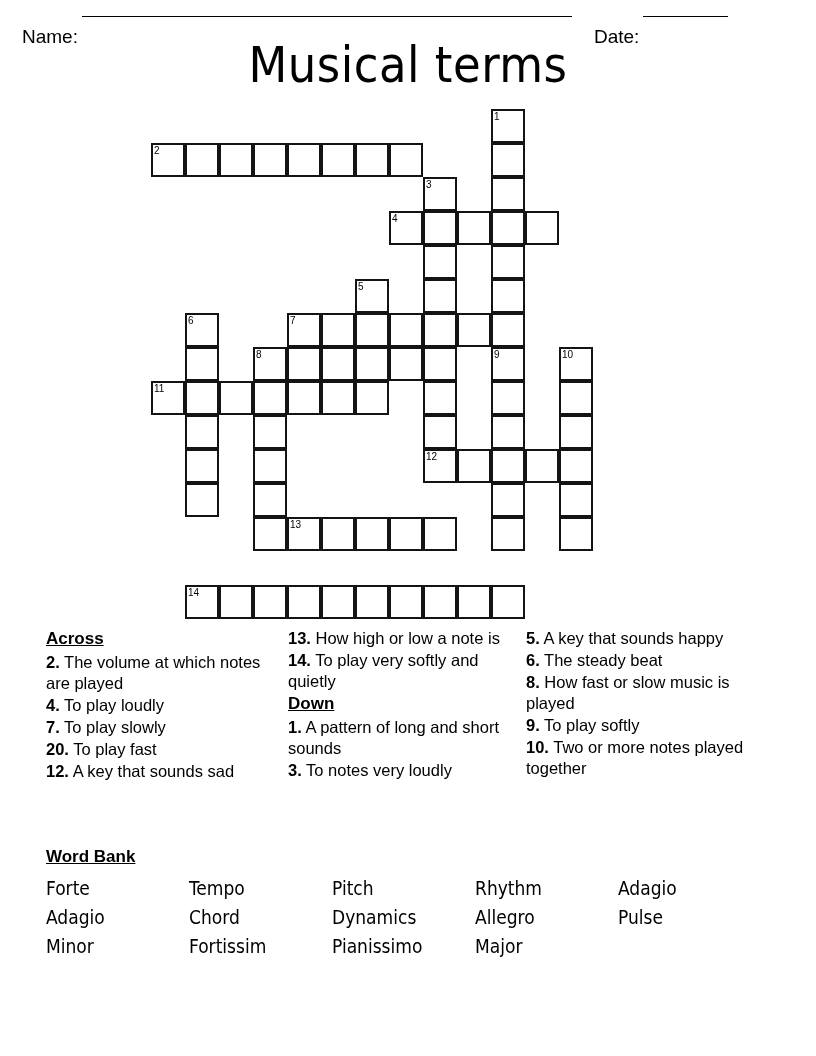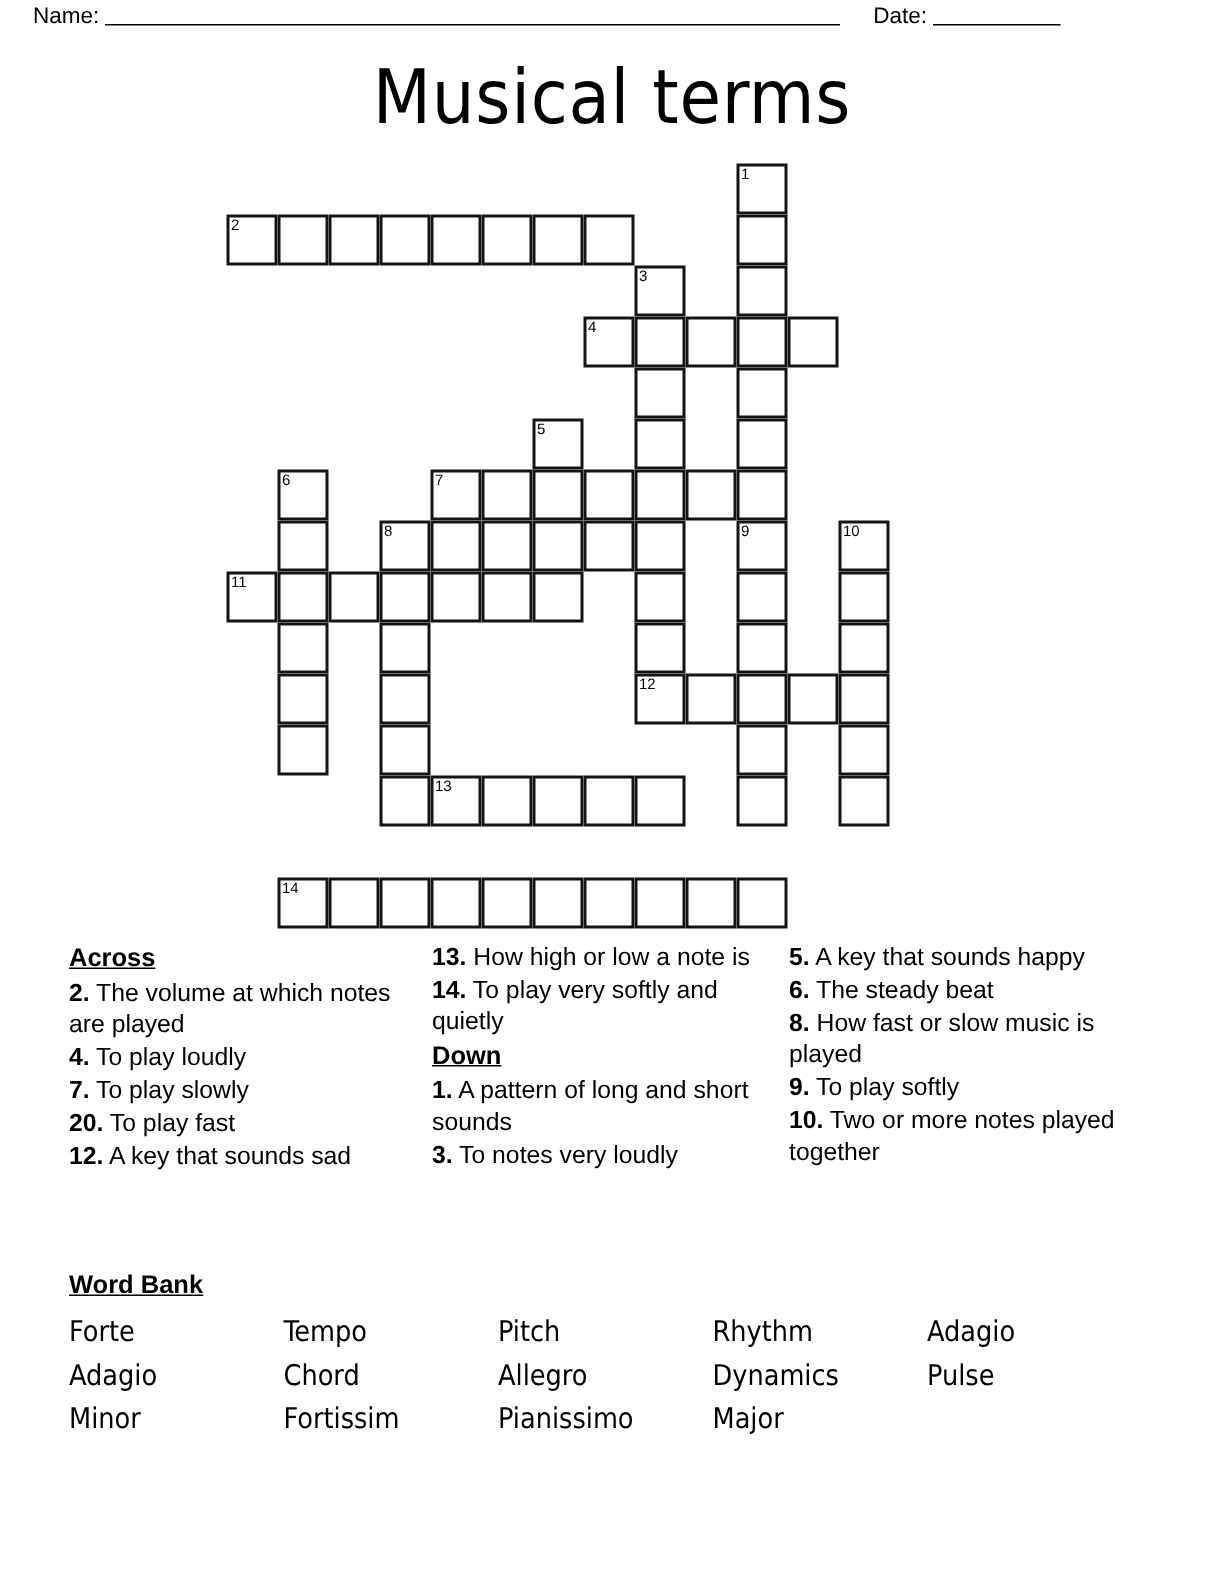--- a/index.html
+++ b/index.html
@@ -22,25 +22,26 @@
     left: 0;
     top: 0;
     width: 816px;
     height: 30px;
     display: flex;
     align-items: flex-start;
     padding-top: 2px;
     box-sizing: border-box;
   }
   .hdr-label {
-    font-size: 15px;
+    font-size: 19px;
     font-family: "Liberation Sans", sans-serif;
     font-weight: 400;
     line-height: 18px;
     white-space: nowrap;
+    margin-top: 26px;
   }
   .hdr-rule {
     border-bottom: 1px solid #000;
     height: 14px;
     display: inline-block;
   }
   .hdr-name-rule { width: 490px; margin-left: 4px; }
   .hdr-date-rule { width: 85px; margin-left: 4px; }
   .hdr-gap { width: 22px; display: inline-block; }
 
@@ -332,22 +333,22 @@
       <div class="wb-row">
         <div class="wb-word">Forte</div>
         <div class="wb-word">Tempo</div>
         <div class="wb-word">Pitch</div>
         <div class="wb-word">Rhythm</div>
         <div class="wb-word">Adagio</div>
       </div>
       <div class="wb-row">
         <div class="wb-word">Adagio</div>
         <div class="wb-word">Chord</div>
+        <div class="wb-word">Dynamics</div>
         <div class="wb-word">Allegro</div>
-        <div class="wb-word">Dynamics</div>
         <div class="wb-word">Pulse</div>
       </div>
       <div class="wb-row">
         <div class="wb-word">Minor</div>
         <div class="wb-word">Fortissim</div>
         <div class="wb-word">Pianissimo</div>
         <div class="wb-word">Major</div>
         <div class="wb-word"></div>
       </div>
     </div>

